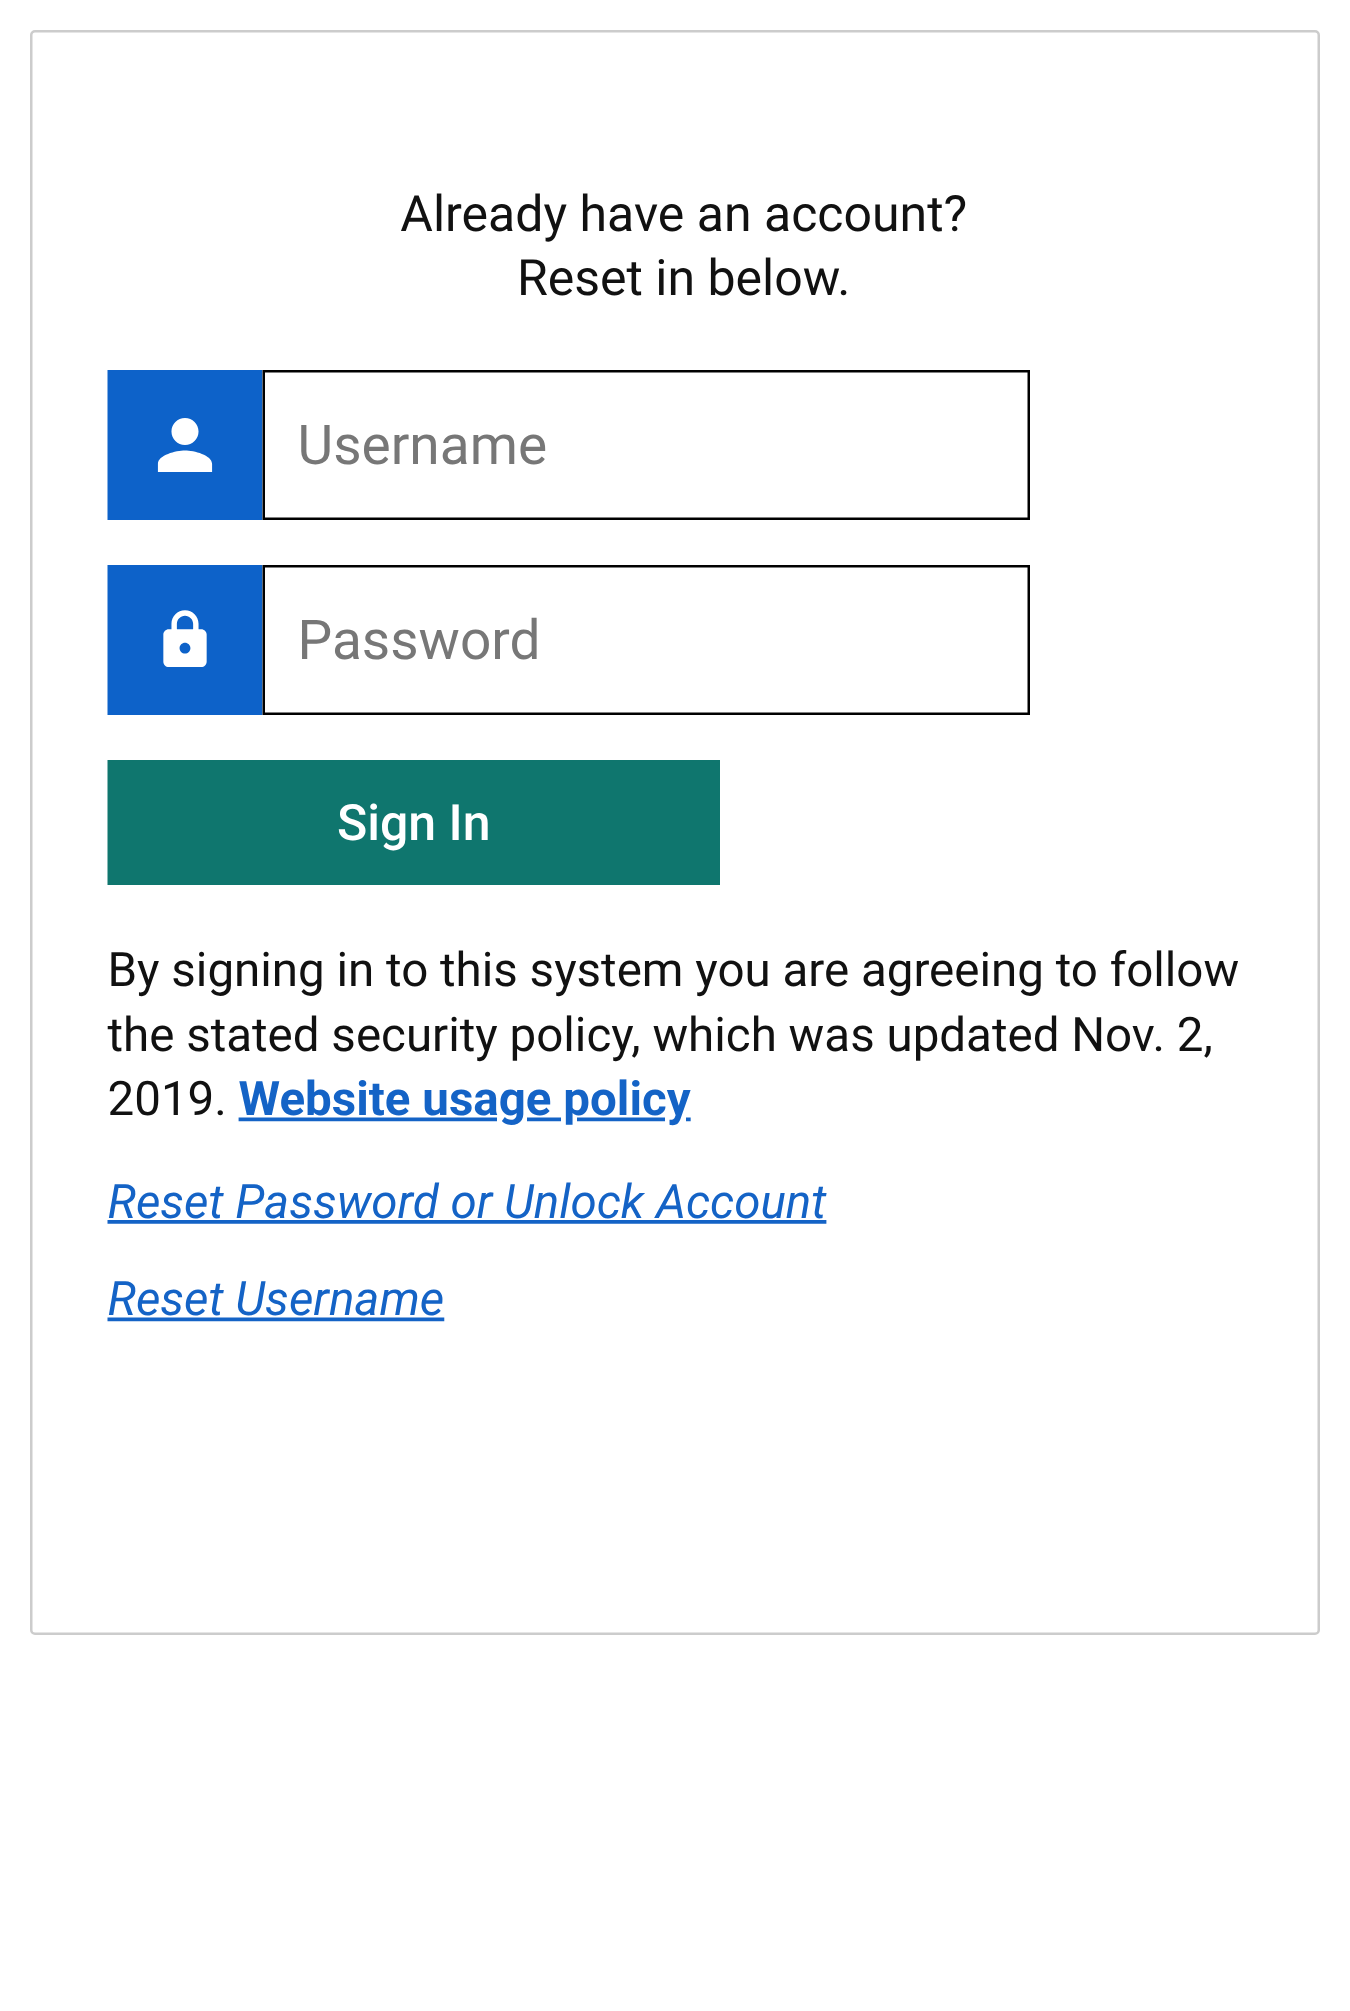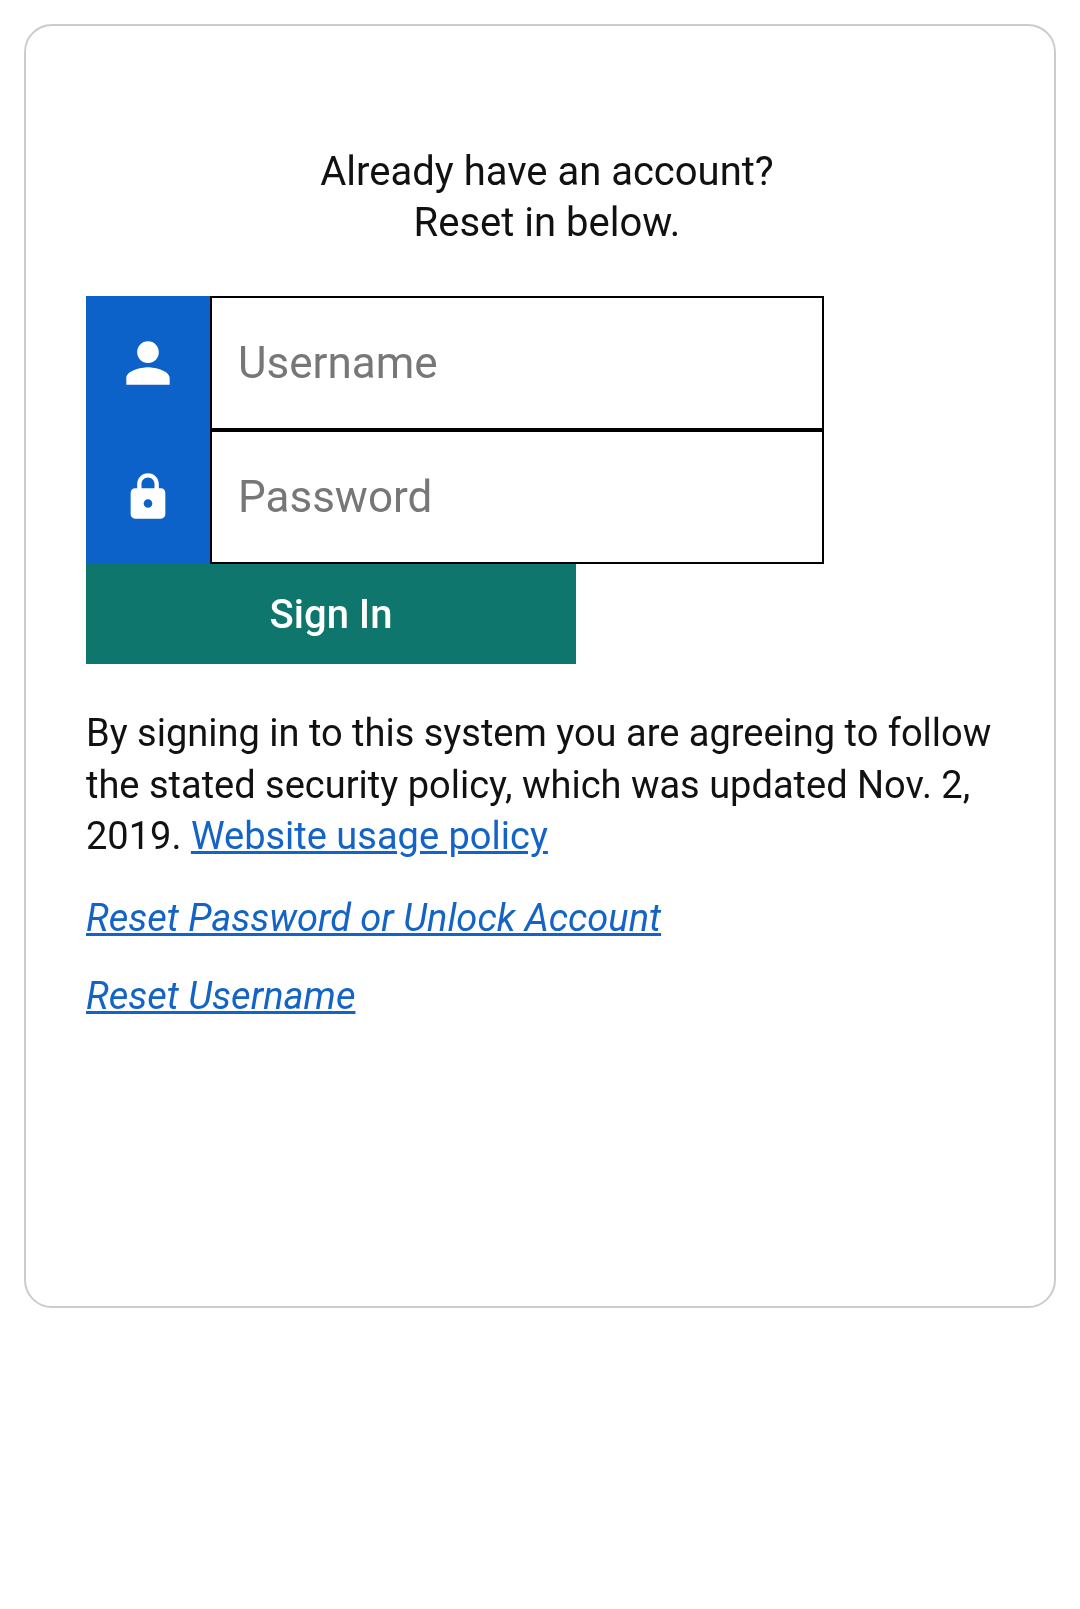--- a/index.html
+++ b/index.html
@@ -11,36 +11,37 @@
       font-family: Roboto, "Helvetica Neue", Arial, sans-serif;
       background: #fff;
       width: 1080px;
       height: 1609px;
       padding: 24px;
     }
     .card {
       width: 100%;
       height: 1284px;
       border: 2px solid #ccc;
-      border-radius: 28px;
+      border-radius: 4px;
       padding: 60px 46px 40px 60px;
     }
     .heading {
       text-align: center;
       font-size: 40px;
       font-weight: 400;
       color: #111;
       line-height: 1.28;
       margin-top: 60px;
       margin-bottom: 48px;
     }
     .input-row {
       display: flex;
       width: 682px;
-      height: 134px;
+      height: 120px;
+      margin-bottom: 36px;
     }
     .input-icon-box {
       width: 124px;
       height: 100%;
       background: #0d62c9;
       display: flex;
       align-items: center;
       justify-content: center;
       flex-shrink: 0;
     }
@@ -78,20 +79,21 @@
     }
     .policy-text {
       font-size: 38px;
       color: #111;
       line-height: 1.35;
       margin-bottom: 34px;
     }
     .policy-text a {
       color: #1463c6;
       text-decoration: underline;
+      font-weight: bold;
     }
     .link-row {
       font-size: 38px;
       margin-bottom: 34px;
     }
     .link-row a {
       color: #1463c6;
       text-decoration: underline;
       font-style: italic;
     }

